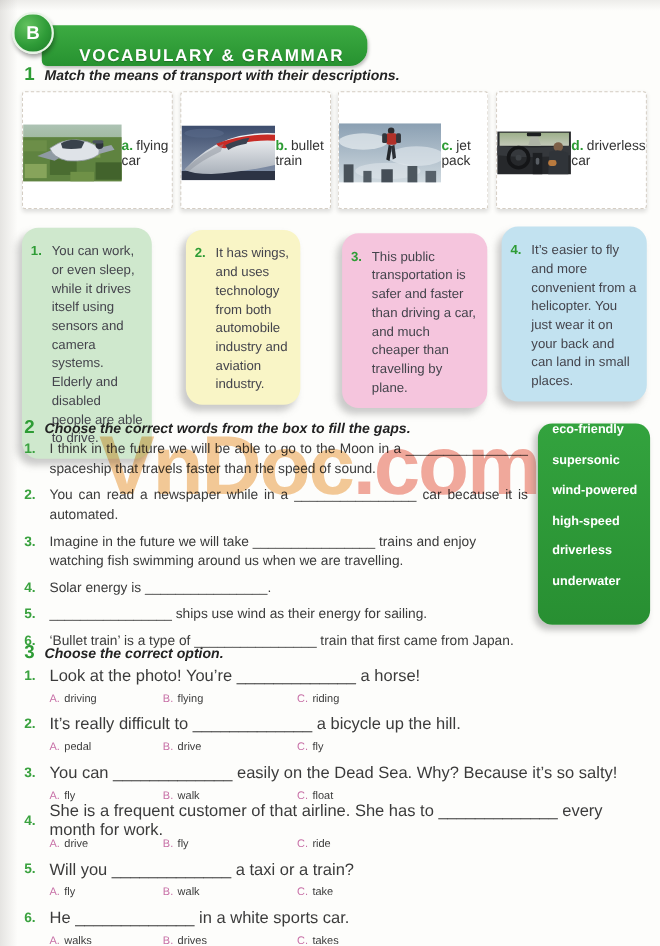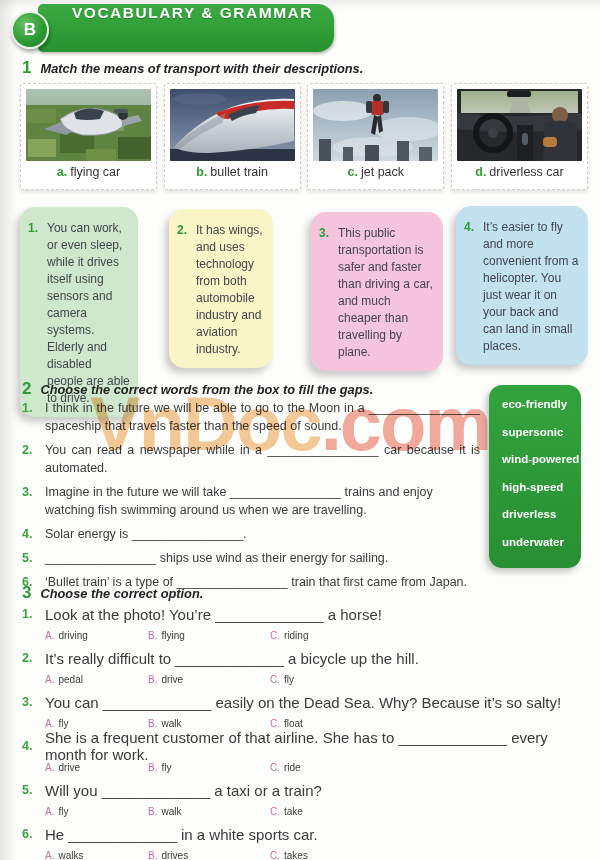--- a/index.html
+++ b/index.html
@@ -20,24 +20,24 @@
     pointer-events: none;
   }
   .page::after {
     content: ""; position: absolute; left: 0; top: 0; right: 0; height: 10px;
     background: linear-gradient(to bottom, rgba(120,115,110,0.12), rgba(120,115,110,0));
     pointer-events: none;
   }
 
   
   .header-banner {
-    position: absolute; left: 38px; top: 4px; width: 296px; height: 48px;
+    position: absolute; left: 38px; top: 23px; width: 296px; height: 37px;
     background: linear-gradient(to bottom, #3cab42, #279230);
     border-radius: 5px 16px 16px 5px;
-    display: flex; align-items: flex-start; padding-left: 34px;
+    display: flex; align-items: flex-end; padding-left: 34px;
     box-shadow: 1px 2px 3px rgba(0,0,0,0.25);
   }
   .header-banner span {
     color: #fff; font-weight: bold; font-size: 15.5px; letter-spacing: 1.5px;
     text-shadow: 0 1px 1px rgba(0,0,0,0.25);
   }
   .header-badge {
     position: absolute; left: 11px; top: 11px; width: 38px; height: 38px;
     border-radius: 50%;
     background: radial-gradient(circle at 35% 30%, #63c15f, #2f9c38 55%, #1c7a27);
@@ -57,21 +57,21 @@
   .cards-row {
     position: absolute; left: 20px; top: 83px; width: 568px;
     display: flex; justify-content: space-between;
   }
   .card {
     width: 137px; height: 107px;
     background: #fff;
     border: 1px dashed #d5cec4;
     border-radius: 3px;
     box-shadow: 0 2px 4px rgba(0,0,0,0.12);
-    display: flex; flex-direction: column; align-items: center;
+    display: flex; flex-direction: row; align-items: center;
   }
   .card svg { margin-top: 5px; border-radius: 1px; display: block; }
   .card-label { margin-top: 4px; font-size: 12.5px; color: #333; }
   .card-letter { color: #2e9c35; font-weight: bold; margin-right: 3px; }
 
   
   .desc-row {
     position: absolute; left: 20px; top: 205px; width: 568px;
     display: flex; align-items: flex-start;
   }
@@ -89,25 +89,25 @@
   .desc-box-4 { width: 132px; min-height: 140px; margin-top: 1px; background: #c2e2f0; }
 
   
   .ex2-items { position: absolute; left: 22px; top: 399px; width: 458px; }
   .ex2-item { display: flex; margin-bottom: 6px; }
   .item-num { color: #3aa23f; font-weight: bold; min-width: 23px; font-size: 12.5px; line-height: 18px; }
   .item-text { flex: 1; font-size: 12.5px; line-height: 18px; color: #3b3b3b; text-align: justify; }
   .ex2-item.single .item-text { text-align: left; }
 
   .word-box {
-    position: absolute; left: 489px; top: 385px; width: 92px; height: 183px;
+    position: absolute; left: 489px; top: 385px; width: 102px; height: 183px;
     background: linear-gradient(to bottom, #33a33e, #288f32);
     border-radius: 13px;
     box-shadow: -3px 4px 6px rgba(110,110,110,0.4);
-    padding: 13px 0 0 13px;
+    padding: 0 0 0 13px;
     z-index: 3;
   }
   .word-box div {
     color: #fff; font-weight: bold; font-size: 11.5px; margin-bottom: 15.5px;
   }
 
   
   .watermark {
     position: absolute; left: 90px; top: 386px;
     font-size: 76px; font-weight: bold; letter-spacing: -2px; line-height: 1;

